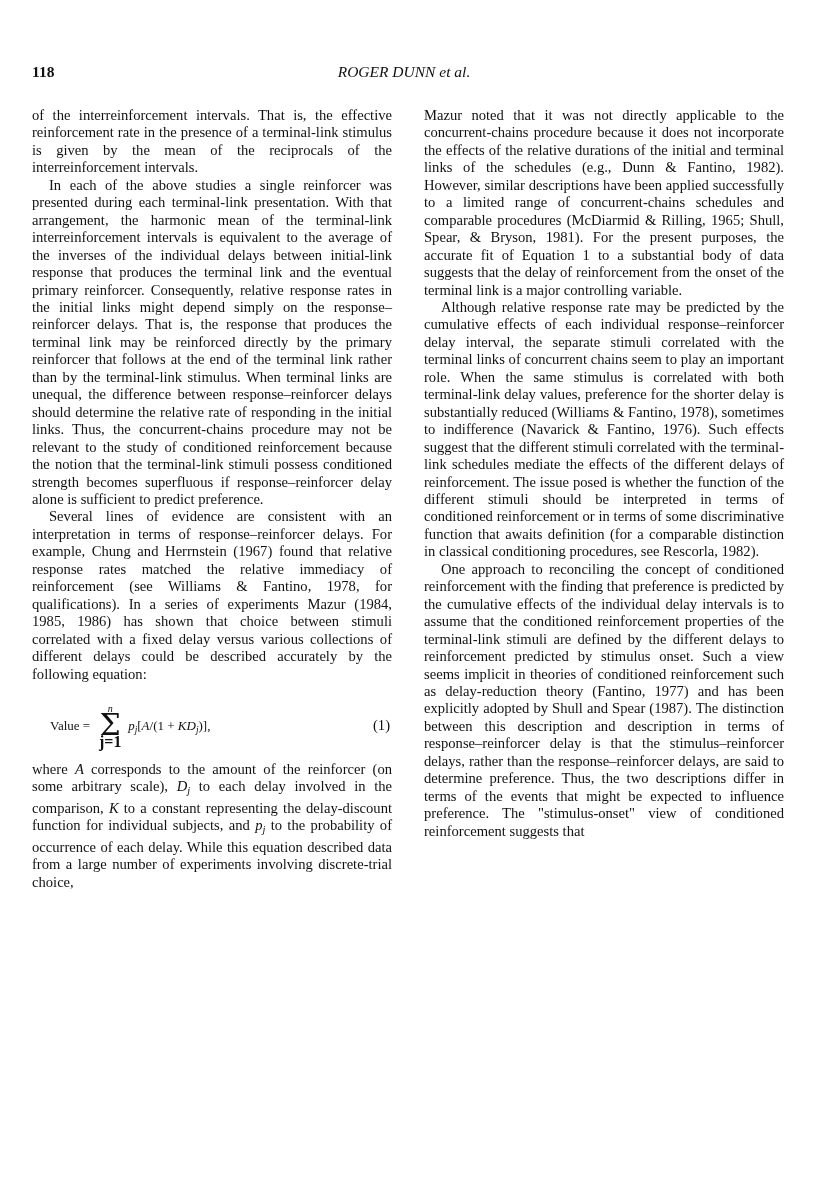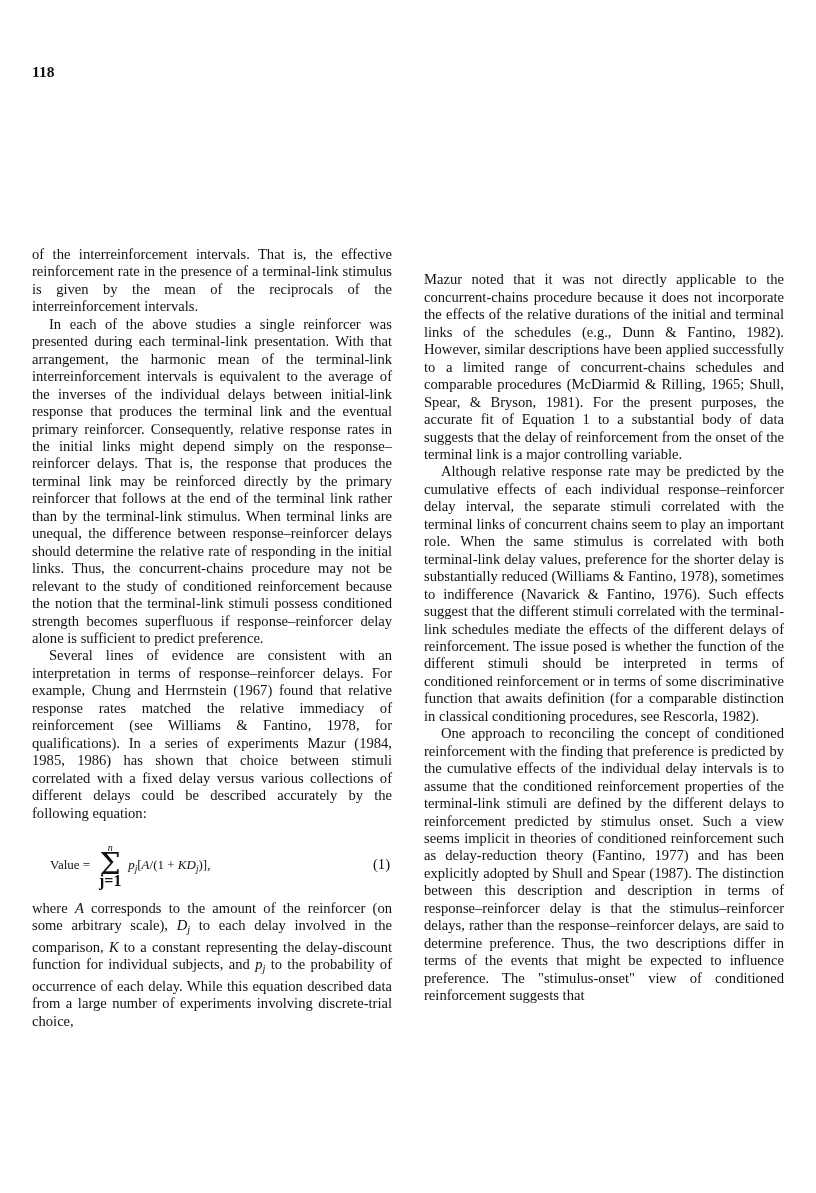--- a/index.html
+++ b/index.html
@@ -49,21 +49,20 @@
     font-family: "Liberation Serif", serif;
   }
   .columns {
     position: absolute;
     top: 92px;
     left: 32px;
     width: 752px;
     height: 1062px;
     display: flex;
     gap: 32px;
-    align-items: center;
   }
   .col {
     width: 360px;
     font-size: 14.6px;
     line-height: 17.45px;
     text-align: justify;
     text-justify: inter-word;
     hyphens: none;
   }
   .col p {
@@ -129,20 +128,21 @@
   }
   .eqtext { font-size: 13px; }
 </style>
 </head>
 <body>
 
 <div class="page">
 
   <div class="header">
     <div class="folio">118</div>
+    <div class="running-head">ROGER DUNN et al.</div>
   </div>
 
   <div class="columns">
 
     <div class="col">
       <p class="noindent">of the interreinforcement intervals. That is, the effective reinforcement rate in the presence of a terminal-link stimulus is given by the mean of the reciprocals of the interreinforcement intervals.</p>
       <p>In each of the above studies a single reinforcer was presented during each terminal-link presentation. With that arrangement, the harmonic mean of the terminal-link interreinforcement intervals is equivalent to the average of the inverses of the individual delays between initial-link response that produces the terminal link and the eventual primary reinforcer. Consequently, relative response rates in the initial links might depend simply on the response–reinforcer delays. That is, the response that produces the terminal link may be reinforced directly by the primary reinforcer that follows at the end of the terminal link rather than by the terminal-link stimulus. When terminal links are unequal, the difference between response–reinforcer delays should determine the relative rate of responding in the initial links. Thus, the concurrent-chains procedure may not be relevant to the study of conditioned reinforcement because the notion that the terminal-link stimuli possess conditioned strength becomes superfluous if response–reinforcer delay alone is sufficient to predict preference.</p>
       <p>Several lines of evidence are consistent with an interpretation in terms of response–reinforcer delays. For example, Chung and Herrnstein (1967) found that relative response rates matched the relative immediacy of reinforcement (see Williams &amp; Fantino, 1978, for qualifications). In a series of experiments Mazur (1984, 1985, 1986) has shown that choice between stimuli correlated with a fixed delay versus various collections of different delays could be described accurately by the following equation:</p>
 
       <div class="equation">

